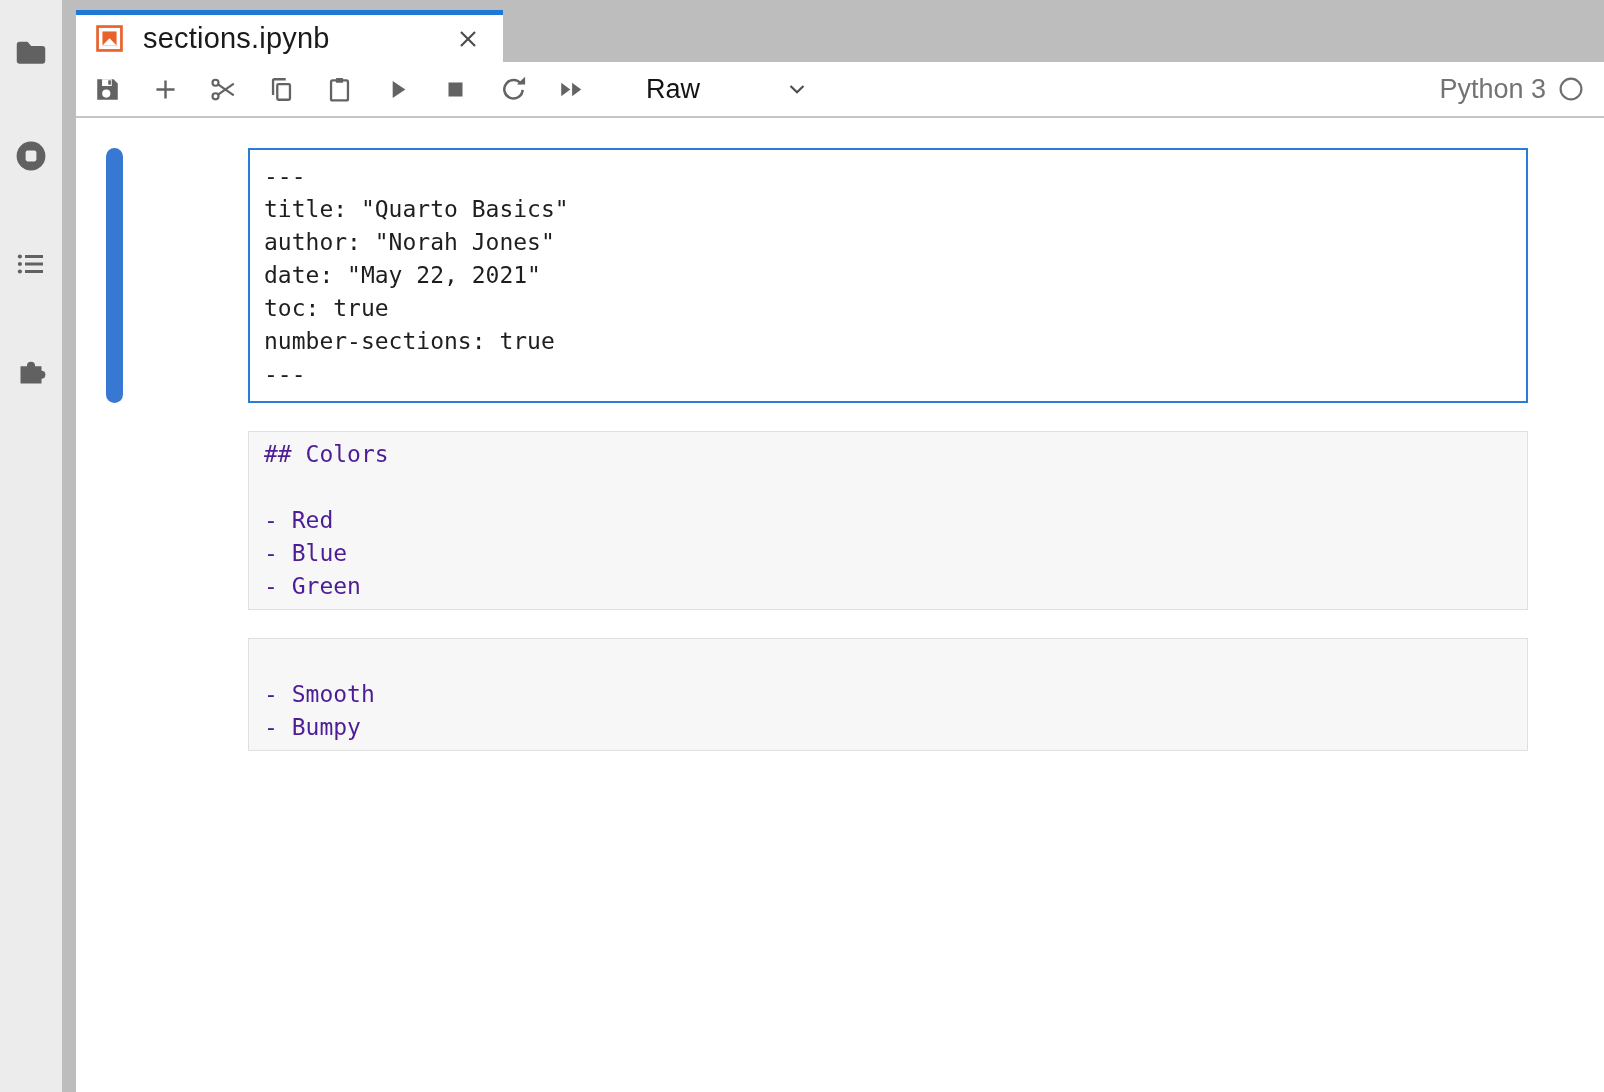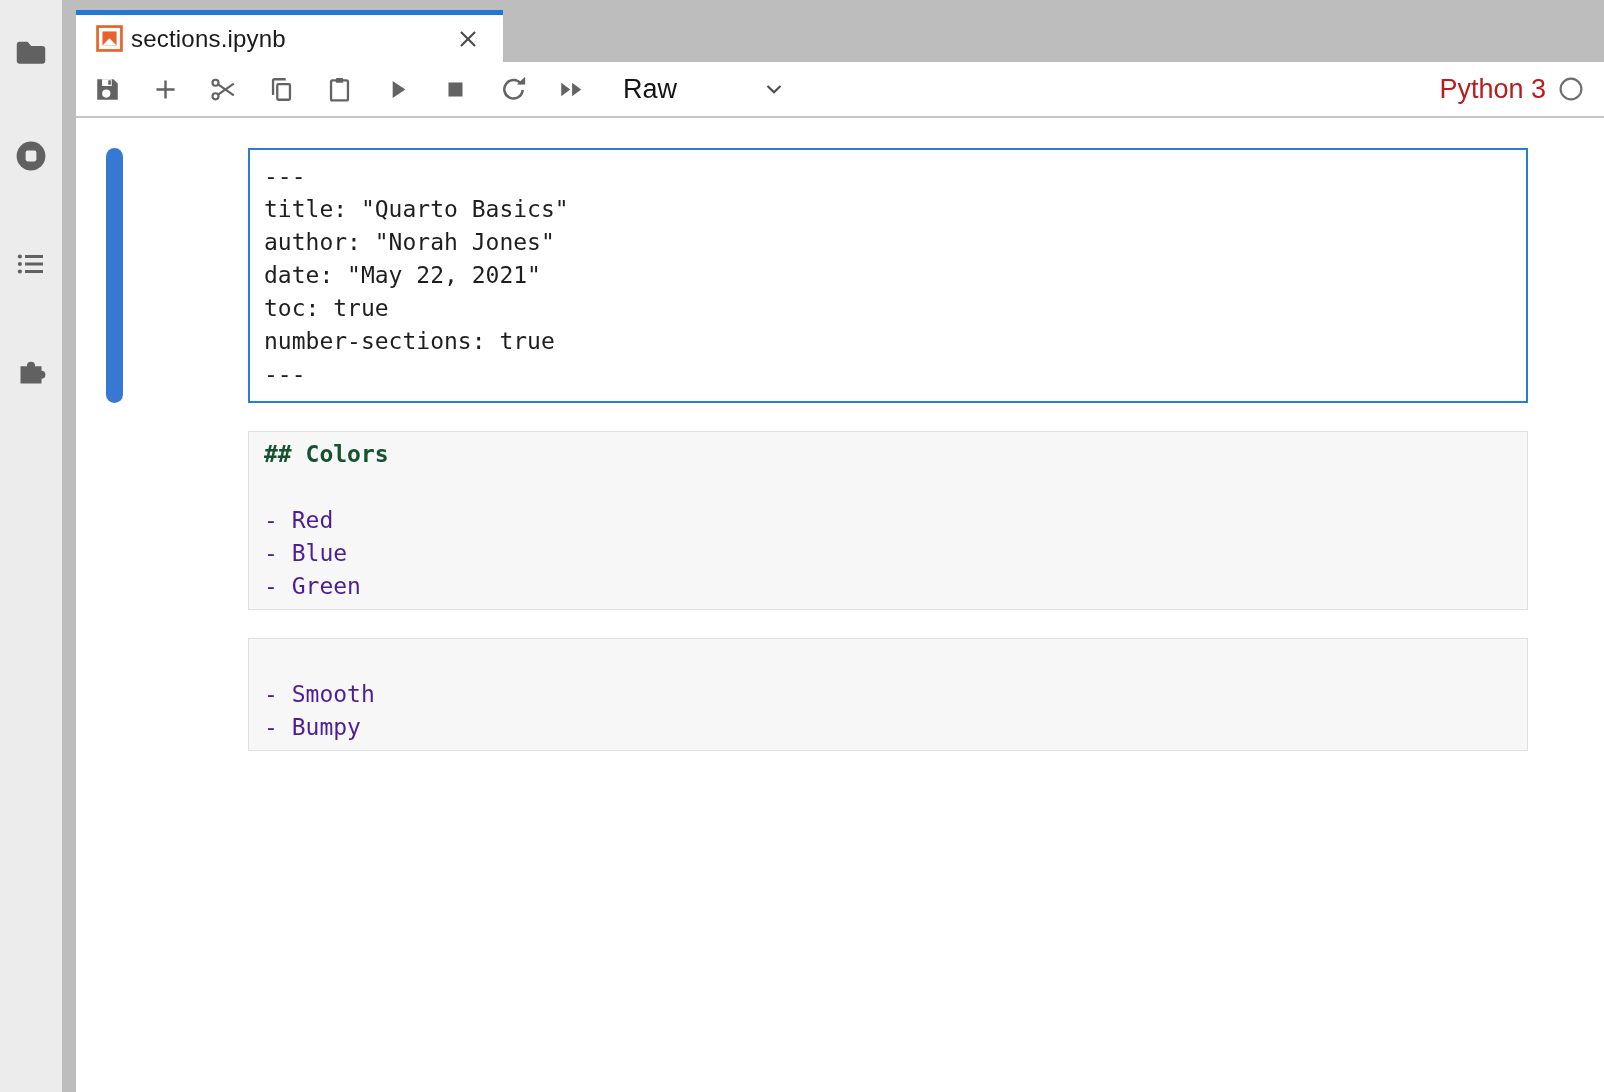--- a/index.html
+++ b/index.html
@@ -14,48 +14,48 @@
   .act-icon svg { display:block; }
   .splitter { width:14px; flex:0 0 14px; background:#bdbdbd; height:1092px; }
 
   
   .main { flex:1; display:flex; flex-direction:column; min-width:0; }
 
   
   .tab-bar { position:relative; height:62px; background:#bdbdbd; flex:0 0 62px; }
   .tab { position:absolute; left:0; top:10px; width:427px; height:52px; background:#ffffff;
     border-top:5px solid #1e78d7; display:flex; align-items:center; padding:0 20px; cursor:pointer; }
-  .tab-label { font-size:24px; color:#1a1a1a; margin-left:8px; letter-spacing:0.2px; }
+  .tab-label { font-size:29px; color:#1a1a1a; margin-left:20px; letter-spacing:0.2px; }
   .tab-close { margin-left:auto; width:30px; height:30px; display:flex; align-items:center;
     justify-content:center; cursor:pointer; }
 
   
   .toolbar { height:56px; flex:0 0 56px; background:#ffffff; border-bottom:2px solid #c6c6c6;
     display:flex; align-items:center; padding:0 20px 0 16px; }
   .tb-btn { width:30px; height:30px; margin-right:28px; display:flex; align-items:center;
     justify-content:center; cursor:pointer; }
   .tb-btn svg { display:block; }
-  .cell-type { display:flex; align-items:center; margin-left:9px; cursor:pointer;justify-content:flex-end; }
+  .cell-type { display:flex; align-items:center; margin-left:32px; cursor:pointer;justify-content:flex-end; }
   .cell-type-label { font-size:27px; color:#141414; }
   .cell-type .chev { margin-left:84px; display:flex; }
   .kernel-group { margin-left:auto; display:flex; align-items:center; }
-  .kernel-name { font-size:27px; color:#b91c1c; margin-right:12px; }
+  .kernel-name { font-size:27px; color:#737373; margin-right:12px; }
 
   
   .notebook { flex:1; background:#ffffff; padding:30px 76px 0 172px; overflow:hidden; }
   .cell-row { position:relative; margin-bottom:28px; }
   .collapser { position:absolute; left:-142px; top:0; bottom:0; width:17px; border-radius:9px;
     cursor:pointer; background:transparent; }
   .cell-row.active .collapser { background:#3778d2; }
   .cell-editor { width:100%; cursor:text; }
   .cell-raw { background:#ffffff; border:2px solid #2b7cd6; padding:10px 14px; }
   .cell-md  { background:#f7f7f7; border:1px solid #e0e0e0; padding:6px 15px; }
   .code-line { font-family:"DejaVu Sans Mono","Liberation Mono",monospace; font-size:23px;
     line-height:33px; min-height:33px; color:#1e1e1e; white-space:pre; }
-  .md-heading { color:#14532d; font-weight:bold; }
+  .md-heading { color:#4c1d95; font-weight:normal; }
   .md-item { color:#4c1d95; }
 </style>
 </head>
 <body>
 
 <div class="app">
 
   <div class="activity-bar">
     <div class="act-icon" style="top:34px">
       <svg width="36" height="36" viewBox="0 0 24 24">

